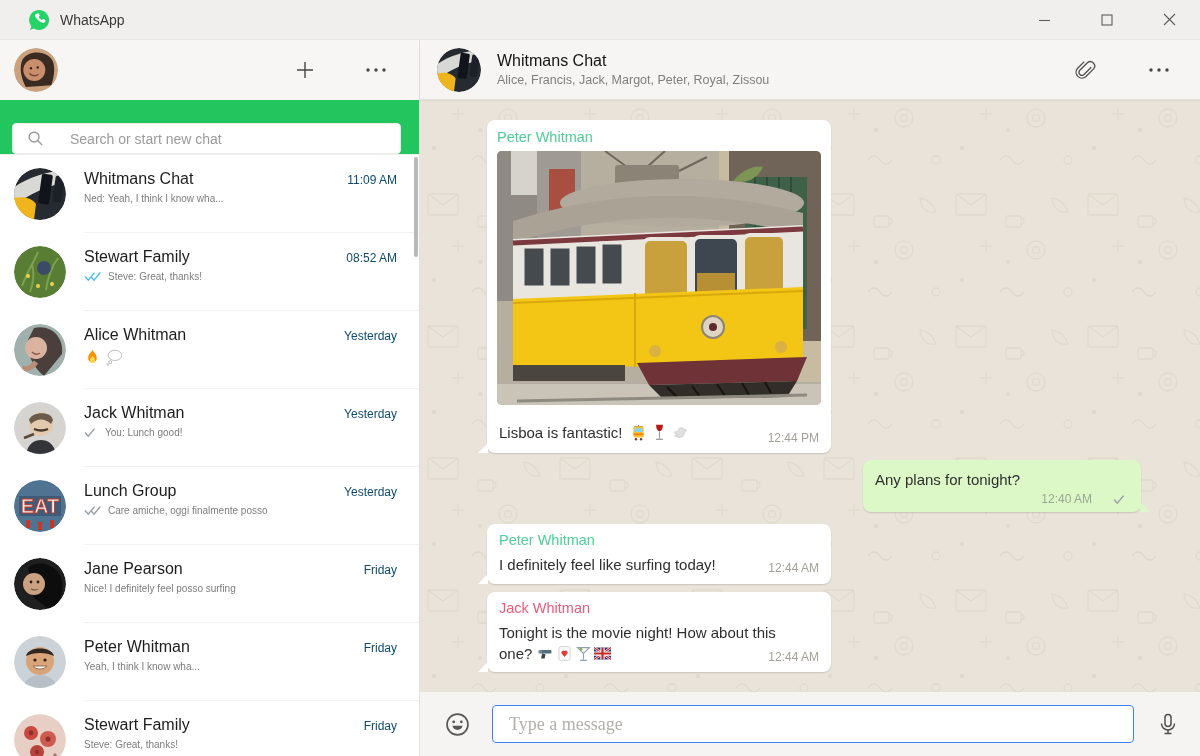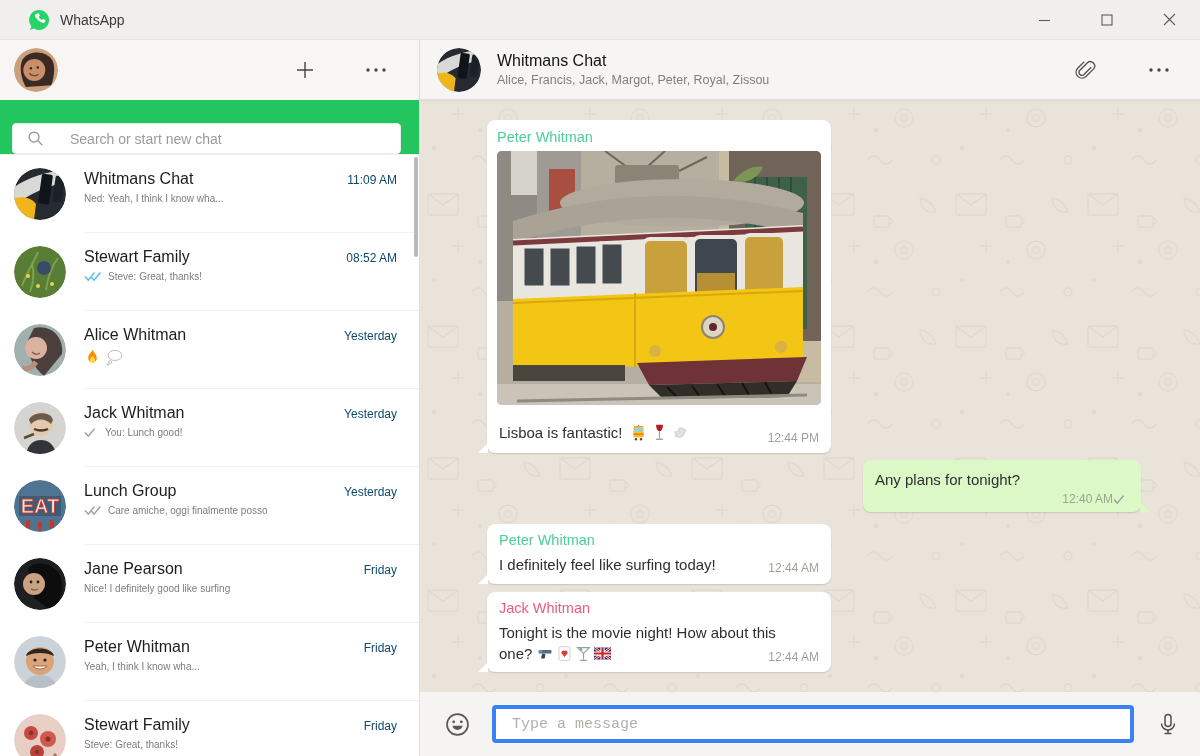--- a/index.html
+++ b/index.html
@@ -61,30 +61,30 @@
   .sender{font-size:14.5px;margin-bottom:6px}
   .sender-green{color:#4fce97}
   .sender-pink{color:#ec5a7c}
   .msg-text{font-size:15px;color:#2f2f2f;line-height:21px}
   .msg-time{font-size:12px;color:#a3a09a}
   .time-abs{position:absolute;right:12px;bottom:8px}
   .msg1{left:67px;top:20px;width:344px;padding:9px 10px 10px}
   .msg-photo{width:324px;height:254px;border-radius:5px;overflow:hidden;cursor:pointer}
   .caption-row{margin-top:17px;padding:0 2px;display:flex;align-items:center;gap:5px}
   .msg2{right:59px;top:360px;width:278px;padding:9px 12px 6px}
-  .out-meta{display:flex;justify-content:flex-end;align-items:center;gap:0;margin-top:2px;font-size:12px;color:#9aa691}
+  .out-meta{display:flex;justify-content:flex-end;align-items:center;gap:21px;margin-top:2px;font-size:12px;color:#9aa691}
   .msg3{left:67px;top:424px;width:344px;padding:8px 12px 9px}
   .m3-row{display:flex;justify-content:space-between;align-items:flex-end;gap:10px}
   .msg4{left:67px;top:492px;width:344px;padding:8px 12px 8px}
   .m4-text{width:306px}
   .m4-text .emoji{vertical-align:-3px;margin-right:2px}
 
   .inputbar{height:64px;flex:none;background:#f6f4f2;display:flex;align-items:center;padding:0 18px 0 22px}
   .compose-wrap{flex:1;margin:0 20px 0 19px}
-  .msg-input{width:100%;height:38px;background:#fff;border:4px solid #3b82f6;border-radius:4px;font-size:15px;padding:0 16px;color:#303030;outline:none;font-family:Liberation Mono, monospace}
+  .msg-input{width:100%;height:38px;background:#fff;border:1px solid #3b82f6;border-radius:4px;font-size:18px;padding:0 16px;color:#303030;outline:none;font-family:Liberation Serif, serif}
   .msg-input::placeholder{color:#b3b0ab}
 </style>
 </head>
 <body>
 
 <div class="window">
 
   <div class="titlebar">
     <span>
       <svg width="22" height="22" viewBox="0 0 22 22">
@@ -291,21 +291,21 @@
                 <circle cx="24" cy="24" r="1.4" fill="#2b1d15"></circle>
                 <path d="M17 31q4 2 7 0" stroke="#8a6248" stroke-width="1.4" fill="none"></path>
               </svg>
             </span>
             <div class="row-body">
               <div class="row-top">
                 <span class="row-name">Jane Pearson</span>
                 <span class="row-time">Friday</span>
               </div>
               <div class="row-preview">
-                <span class="preview-text">Nice! I definitely good like surfing</span>
+                <span class="preview-text">Nice! I definitely feel posso surfing</span>
               </div>
             </div>
           </div>
           <div class="row">
             <span class="row-avatar">
               <svg viewBox="0 0 52 52">
                 <circle cx="26" cy="26" r="26" fill="#cbd2d8"></circle>
                 <circle cx="26" cy="25" r="14" fill="#d9a479"></circle>
                 <path d="M12 20c2-10 26-10 28 0-8-4-20-4-28 0z" fill="#2e2620"></path>
                 <circle cx="21" cy="24" r="1.6" fill="#2b1d15"></circle>

